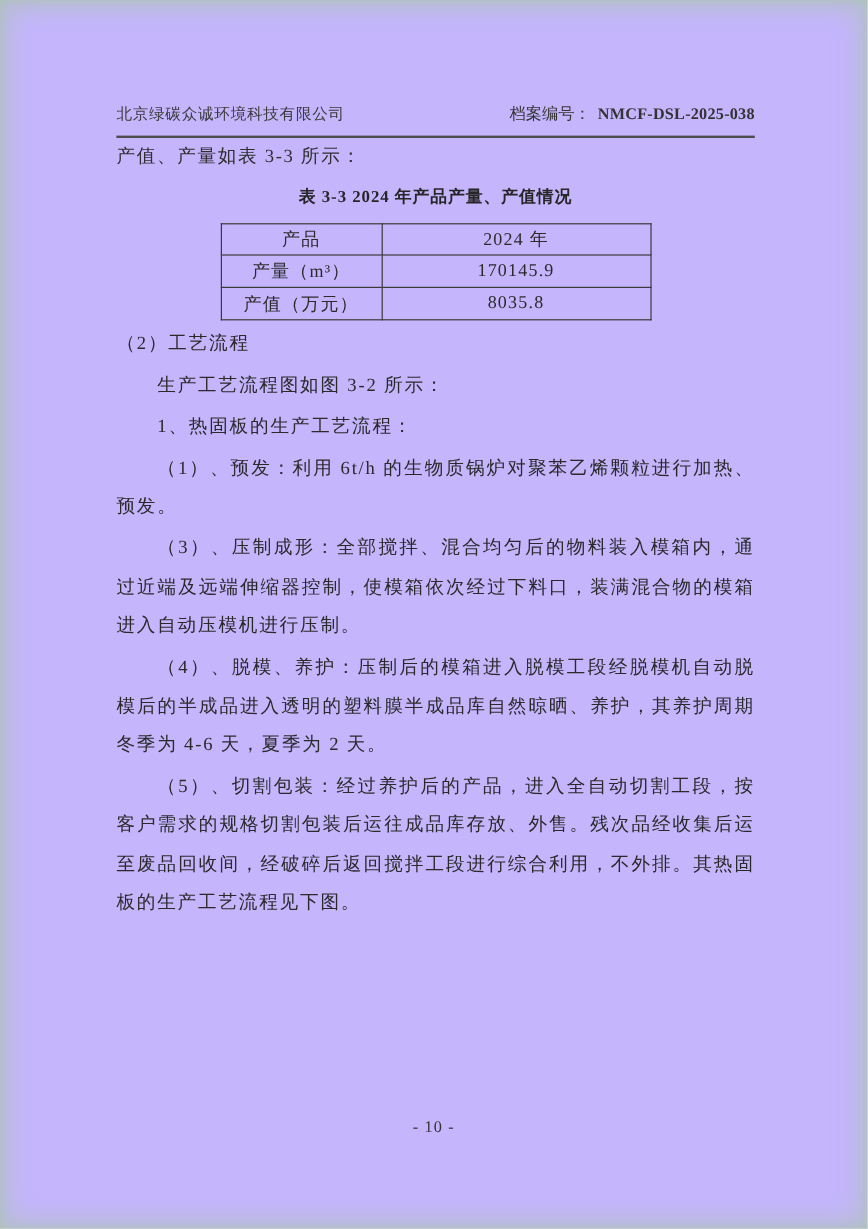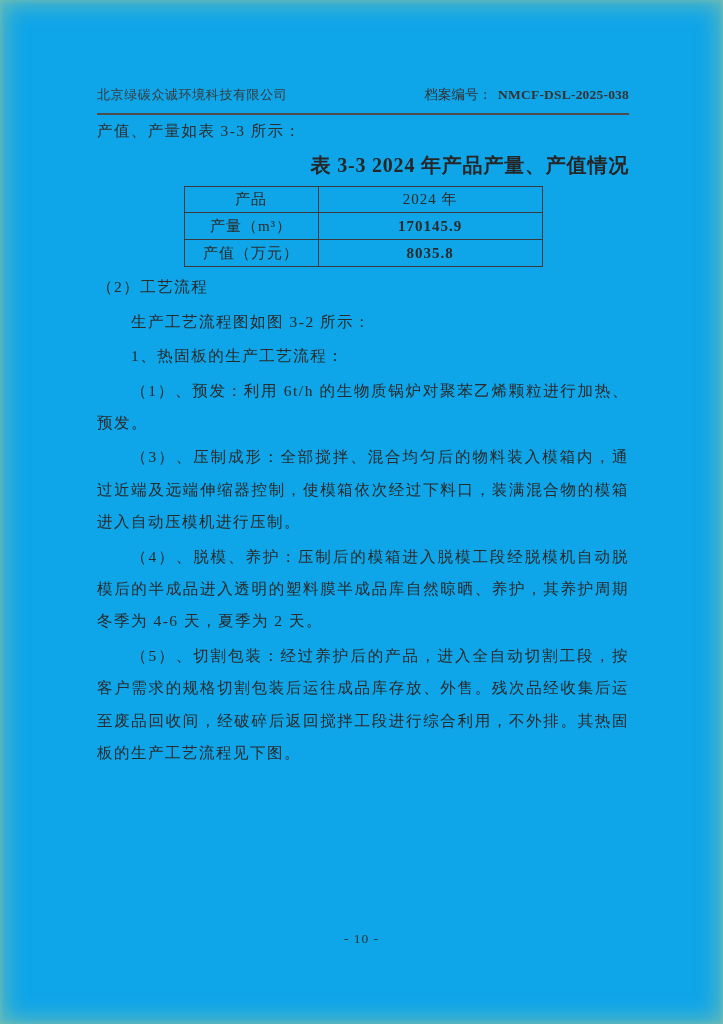--- a/index.html
+++ b/index.html
@@ -5,21 +5,21 @@
   html, body {
     margin: 0;
     padding: 0;
     background: #ffffff;
   }
   .page {
     position: relative;
     width: 723px;
     height: 1024px;
     box-sizing: border-box;
-    background: #0ea5e9;
+    background: #c4b5fd;
     padding: 42px 94px 4px 97px;
     font-family: "Liberation Serif", "DejaVu Serif", serif;
     color: #2e2e2e;
     overflow: hidden;
     box-shadow: inset 0 0 22px 5px rgba(164, 203, 152, 0.55),
                 inset 0 0 5px 1px rgba(164, 203, 152, 0.35);
   }
   
   .header {
     display: flex;
@@ -45,23 +45,23 @@
     margin-left: 6px;
   }
   
   .intro {
     font-size: 15.5px;
     letter-spacing: 1.4px;
     line-height: 32.4px;
   }
   .table-title {
     margin-top: 6px;
-    text-align: right;
+    text-align: center;
     font-weight: bold;
-    font-size: 20px;
+    font-size: 14px;
     letter-spacing: 0.8px;
     line-height: 24px;
     color: #262626;
   }
   table.prod {
     margin: 9px auto 0 auto;
     border-collapse: collapse;
     table-layout: fixed;
     width: 358px;
   }
@@ -69,21 +69,21 @@
     border: 1.6px solid #3a3a3a;
     text-align: center;
     vertical-align: middle;
     font-size: 15px;
     letter-spacing: 1px;
     padding: 0;
     height: 25px;
     color: #2b2b2b;
   }
   table.prod th { font-weight: normal; }
-  table.prod td { height: 26px; font-weight: bold; }
+  table.prod td { height: 26px; font-weight: normal; }
   table.prod .c1 { width: 134px; }
   table.prod .c2 { width: 224px; }
   table.prod td.label { font-weight: normal; }
   
   .paras { margin-top: 4px; }
   .paras p {
     margin: 0 0 2px 0;
     font-size: 15.5px;
     letter-spacing: 1.5px;
     line-height: 32.4px;

